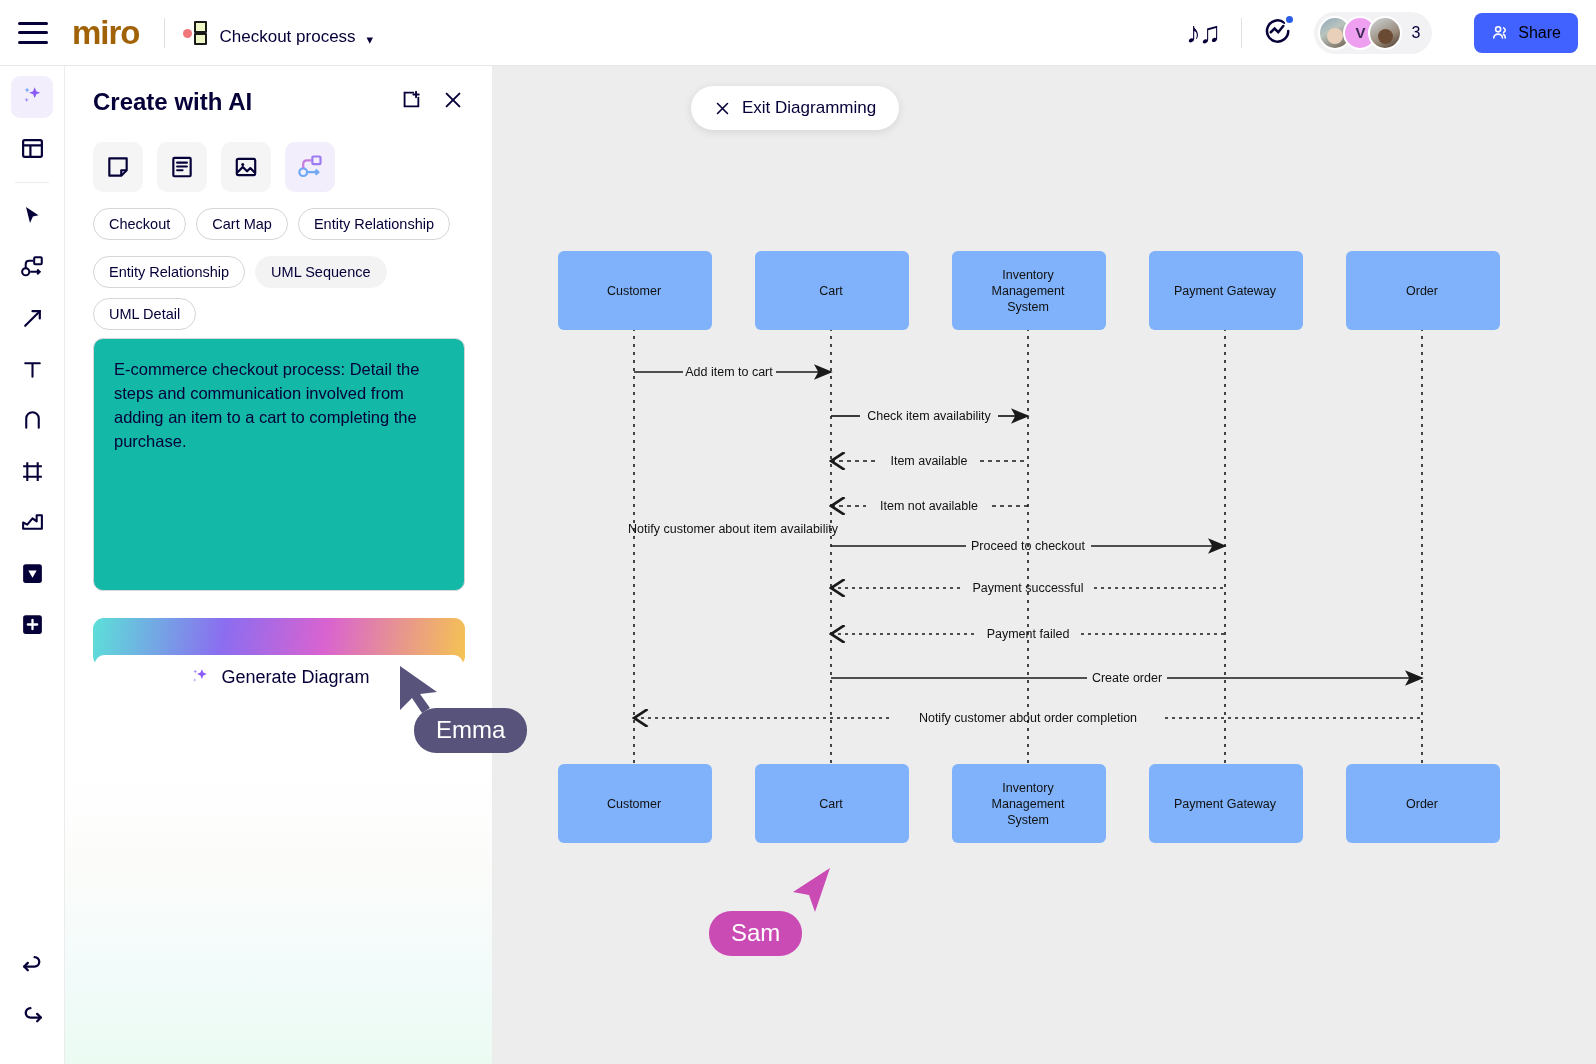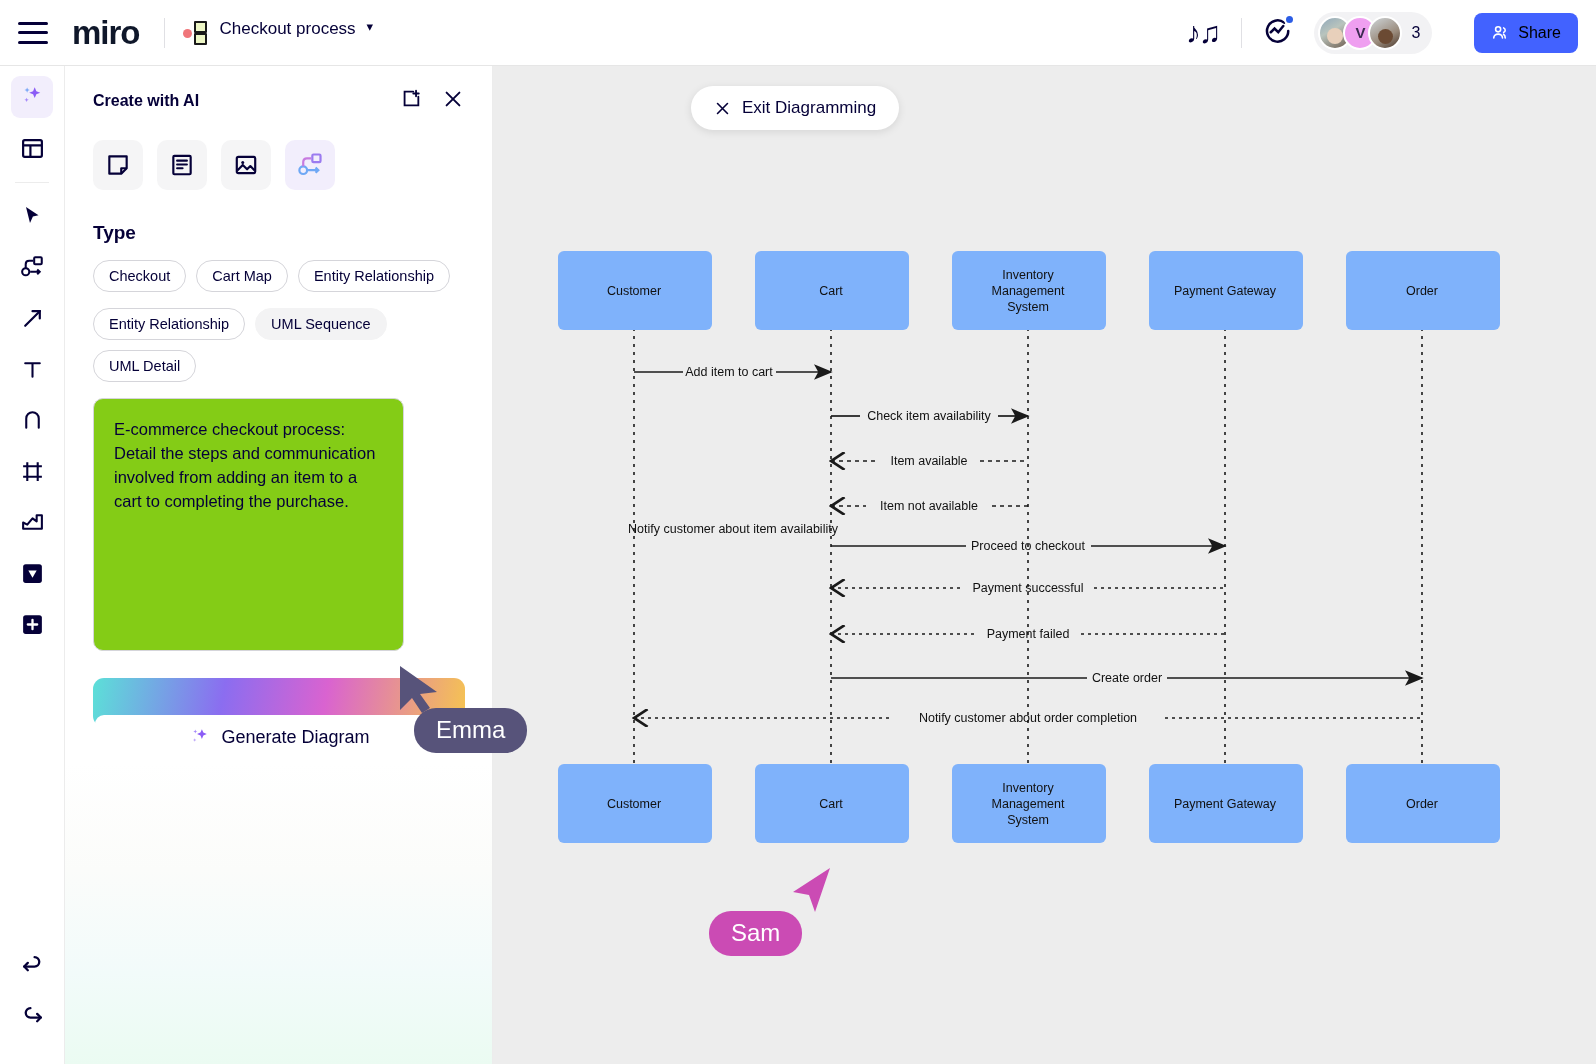--- a/index.html
+++ b/index.html
@@ -15,24 +15,24 @@
   .topbar {
     position: absolute; left: 0; top: 0; width: 1596px; height: 66px;
     background: #fff; border-bottom: 1px solid #e6e6e6;
     display: flex; align-items: center; z-index: 40;
   }
   .hamburger { width: 30px; height: 22px; margin-left: 18px; display: flex;
     flex-direction: column; justify-content: space-between; cursor: pointer; }
   .hamburger span { display: block; height: 3px; background: #050038; border-radius: 2px; }
   .miro-logo {
     margin-left: 24px; font-size: 33px; font-weight: 700; letter-spacing: -1px;
-    color: #0f172a; font-family: "Liberation Sans", sans-serif;
+    color: #a16207; font-family: "Liberation Sans", sans-serif;
   }
   .vdiv { width: 1px; height: 30px; background: #e0e0e4; margin-left: 24px; }
-  .board-chip { display: flex; align-items: flex-start; gap: 9px; margin-left: 18px; cursor: pointer; }
+  .board-chip { display: flex; align-items: flex-end; gap: 9px; margin-left: 18px; cursor: pointer; }
   .board-icon { position: relative; width: 28px; height: 28px; }
   .board-icon .dot { position: absolute; left: 0px; top: 10px; width: 9px; height: 9px;
     border-radius: 50%; background: #f0767a; }
   .board-icon .sq1 { position: absolute; left: 11px; top: 2px; width: 13px; height: 12px;
     background: #eef7c6; border: 2px solid #1a1a1a; border-radius: 1px; }
   .board-icon .sq2 { position: absolute; left: 11px; top: 14px; width: 13px; height: 12px;
     background: #eef7c6; border: 2px solid #1a1a1a; border-radius: 1px; }
   .board-name { font-size: 17px; color: #050038; font-weight: 400; }
   .chev { font-size: 13px; color: #050038; margin-left: 2px; }
 
@@ -76,34 +76,34 @@
     position: absolute; left: 65px; top: 66px; width: 428px; height: 998px;
     background: #fff; border-right: 1px solid #ececec; z-index: 30; overflow: hidden;
   }
   .aipanel .glow {
     position: absolute; left: 0; bottom: 0; width: 428px; height: 300px;
     background: linear-gradient(to top, #ebfbf2 0%, #f2fbfa 30%, #fbfcfa 65%, #ffffff 100%);
     pointer-events: none;
   }
   .panel-inner { position: relative; z-index: 2; padding: 22px 28px 0 28px; }
   .panel-head { display: flex; align-items: center; }
-  .panel-title { font-size: 16px; font-weight: 700; color: #050038; }
+  .panel-title { font-size: 24px; font-weight: 700; color: #050038; }
   .panel-head-actions { margin-left: auto; display: flex; align-items: center; gap: 20px; }
   .mode-row { display: flex; gap: 14px; margin-top: 26px; }
   .mode-btn { width: 50px; height: 50px; border-radius: 10px; background: #f5f5f6;
     display: flex; align-items: center; justify-content: center; cursor: pointer; }
   .mode-btn.active { background: #f2eefc; }
   .sec-title { font-size: 19px; font-weight: 700; color: #050038; margin-top: 32px; }
   .chips { display: flex; flex-wrap: wrap; gap: 10px; margin-top: 16px; }
   .chip { border: 1px solid #d5d5da; border-radius: 18px; height: 32px; padding: 0 15px;
     display: flex; align-items: center; font-size: 14.5px; color: #050038; background: #fff;
     cursor: pointer; white-space: nowrap; }
   .chip.selected { background: #f3f3f4; border-color: #f3f3f4; }
-  .prompt-box { margin-top: 16px; width: 311px; height: 253px; border: 1px solid #d5d5da;
-    border-radius: 10px; background: #84cc16; padding: 18px 20px; font-size: 16.5px;
+  .prompt-box { margin-top: 8px; width: 372px; height: 253px; border: 1px solid #d5d5da;
+    border-radius: 10px; background: #14b8a6; padding: 18px 20px; font-size: 16.5px;
     line-height: 1.46; color: #050038; cursor: text; }
   .gen-wrap { margin-top: 27px; width: 372px; height: 49px; border-radius: 11px; padding: 2px;
     background: linear-gradient(100deg,#5ce0d8 0%,#8b6df0 35%,#d963d0 62%,#f5c451 100%);
     cursor: pointer; }
   .gen-btn { width: 100%; height: 100%; border-radius: 9px; background: #fff;
     display: flex; align-items: center; justify-content: center; gap: 10px;
     font-size: 18px; color: #050038; margin-top: 35px; }
 
   
   .canvas { position: absolute; left: 493px; top: 66px; width: 1322px; height: 998px;
@@ -296,21 +296,20 @@
         <div class="mode-btn active">
           <svg width="28" height="28" viewBox="0 0 24 24" fill="none" stroke-width="1.9">
             <rect x="14" y="3" width="7" height="6.5" rx="1" stroke="#9b7bf0"></rect>
             <circle cx="6.2" cy="16.4" r="3.3" stroke="#6fa8f5"></circle>
             <path d="M6.2 13.1V9.5c0-2 1.4-3.2 3.2-3.2H13" stroke="#c77ae0"></path>
             <path d="M10.3 16.4h8.4M16.8 14.2l2.3 2.2-2.3 2.2" stroke="#6fa8f5"></path>
           </svg>
         </div>
       </div>
 
-      <div class="sec-title">Type</div>
 
       <div class="chips">
         <div class="chip">Checkout</div>
         <div class="chip">Cart Map</div>
         <div class="chip">Entity Relationship</div>
       </div>
       <div class="chips">
         <div class="chip">Entity Relationship</div>
         <div class="chip selected">UML Sequence</div>
         <div class="chip">UML Detail</div>

